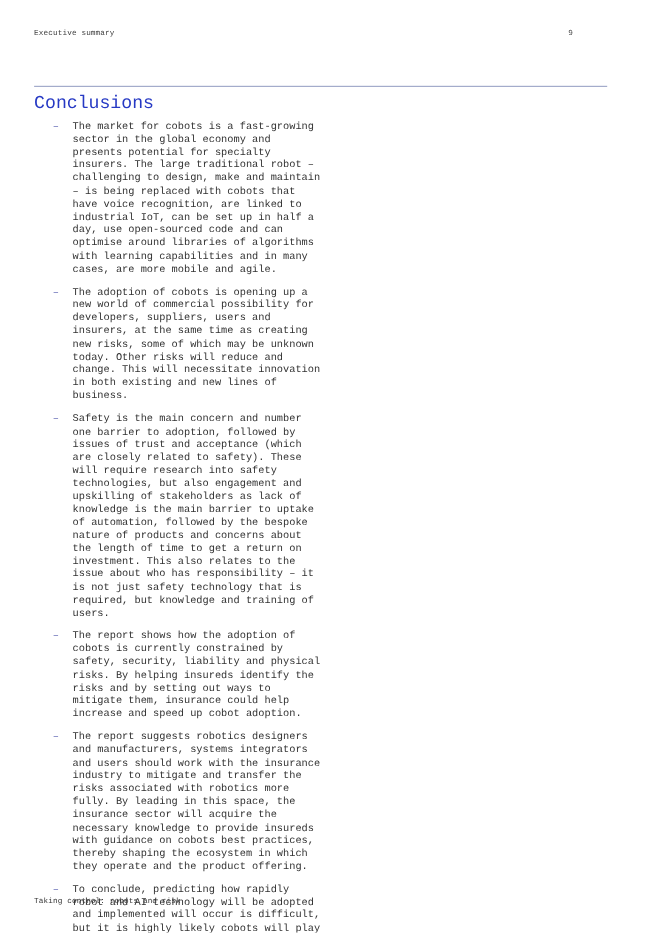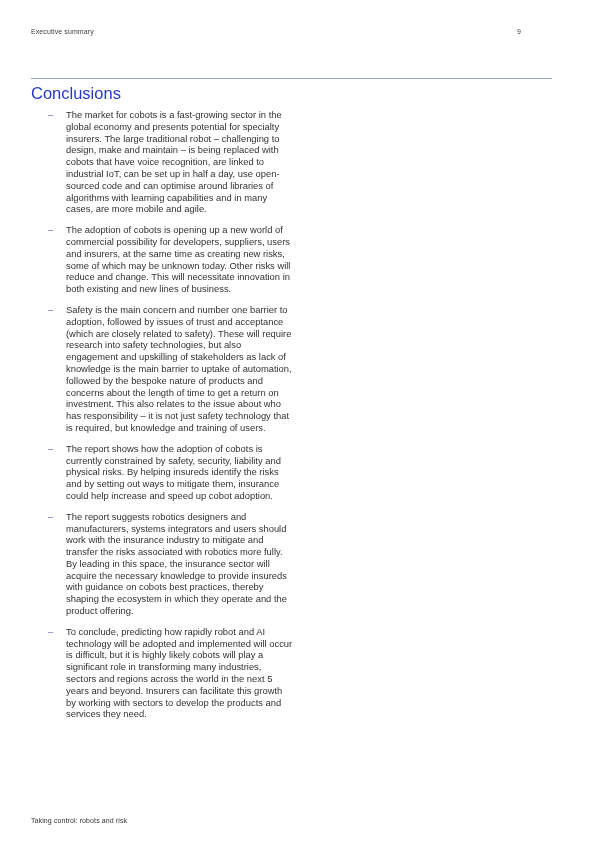--- a/index.html
+++ b/index.html
@@ -5,21 +5,21 @@
   html, body {
     margin: 0;
     padding: 0;
     background: #ffffff;
   }
   .page {
     position: relative;
     width: 552px;
     height: 848px;
     background: #ffffff;
-    font-family: Liberation Sans, sans-serif;
+    font-family: Liberation Mono, monospace;
     overflow: hidden;
   }
   .page-header {
     position: absolute;
     top: 27px;
     left: 31px;
     right: 31px;
     display: flex;
     justify-content: space-between;
     font-size: 7px;

